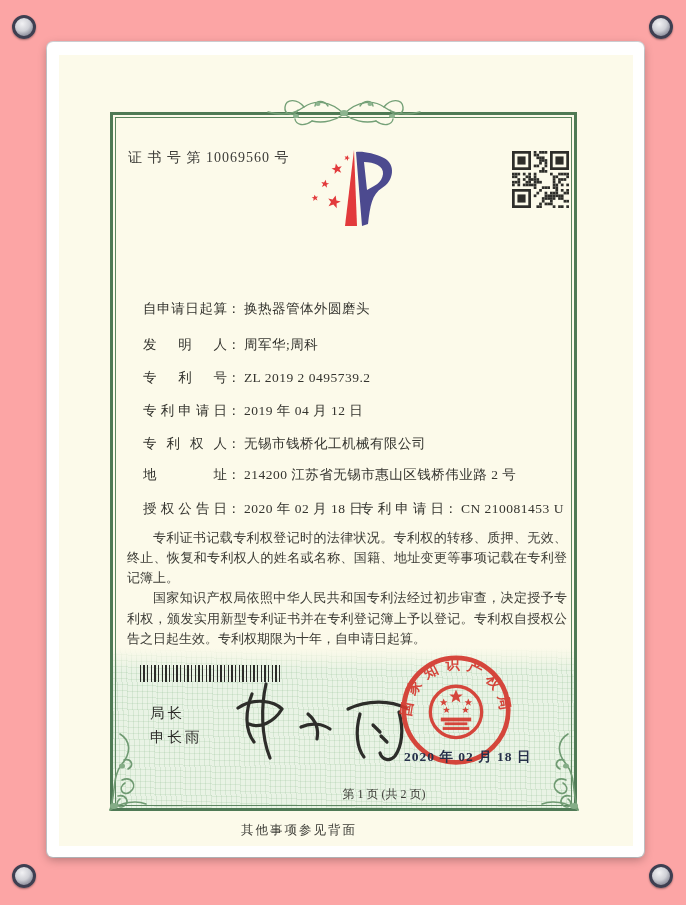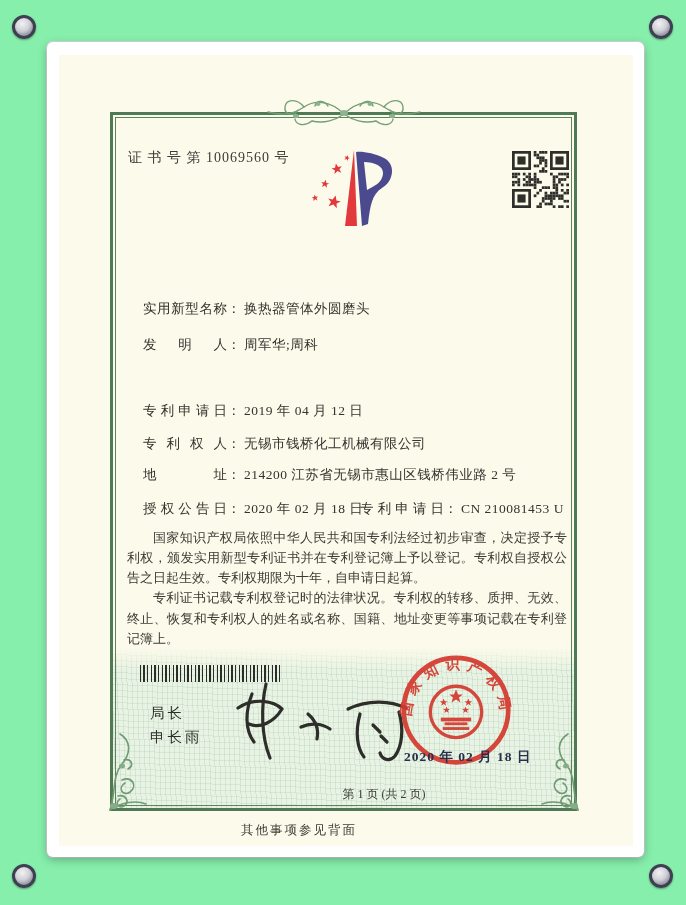--- a/index.html
+++ b/index.html
@@ -1,16 +1,16 @@
 <!DOCTYPE html>
 <html><head>
 <meta charset="utf-8">
 <style>
   html,body{margin:0;padding:0;background:#e9eaed;}
-  .stage{position:relative;width:686px;height:905px;background:#86efac;overflow:hidden;
+  .stage{position:relative;width:686px;height:905px;background:#fca5a5;overflow:hidden;
          font-family:"Liberation Serif","DejaVu Serif",serif;color:#33332f;}
   .rivet{position:absolute;width:24px;height:24px;border-radius:50%;
          background:radial-gradient(circle at 40% 32%,#f2f2f4 0%,#cfd0d6 45%,#9b9ca8 70%,#7e7f8c 100%);
          border:3px solid #3e3f51;box-sizing:border-box;box-shadow:0 1px 2px rgba(0,0,0,.35);}
   .page{position:absolute;left:47px;top:42px;width:597px;height:815px;background:#ffffff;
         border-radius:6px;box-shadow:0 3px 10px rgba(0,0,0,.28),0 0 0 1px #d9dade;}
   .paper{position:absolute;left:59px;top:55px;width:574px;height:791px;background:#fcfaea;}
   .greenband{position:absolute;left:111px;top:648px;width:466px;height:163px;
      background:
        linear-gradient(180deg,rgba(252,250,234,1) 0px,rgba(252,250,234,0) 22px),
@@ -251,26 +251,30 @@
         <rect x="37.800000000000004" y="0" width="18.900000000000002" height="18.900000000000002" fill="#2e2e2a"></rect>
         <rect x="40.5" y="2.7" width="13.5" height="13.5" fill="#fcfaea"></rect>
         <rect x="43.2" y="5.4" width="8.100000000000001" height="8.100000000000001" fill="#2e2e2a"></rect>
         <rect x="0" y="37.800000000000004" width="18.900000000000002" height="18.900000000000002" fill="#2e2e2a"></rect>
         <rect x="2.7" y="40.5" width="13.5" height="13.5" fill="#fcfaea"></rect>
         <rect x="5.4" y="43.2" width="8.100000000000001" height="8.100000000000001" fill="#2e2e2a"></rect>
       </svg></div>
 
 
   <div class="frow" style="top:300px">
-    <span class="flabel">实用新型名称</span><span>：</span>
+    <span class="flabel">自申请日起算</span><span>：</span>
     <span class="fvalue">换热器管体外圆磨头</span>
   </div>
   <div class="frow" style="top:336px">
     <span class="flabel">发明人</span><span>：</span>
     <span class="fvalue">周军华;周科</span>
+  </div>
+  <div class="frow" style="top:369px">
+    <span class="flabel">专利号</span><span>：</span>
+    <span class="fvalue">ZL 2019 2 0495739.2</span>
   </div>
   <div class="frow" style="top:402px">
     <span class="flabel">专利申请日</span><span>：</span>
     <span class="fvalue">2019 年 04 月 12 日</span>
   </div>
   <div class="frow" style="top:435px">
     <span class="flabel">专利权人</span><span>：</span>
     <span class="fvalue">无锡市钱桥化工机械有限公司</span>
   </div>
   <div class="frow" style="top:466px">
@@ -280,22 +284,22 @@
   <div class="frow" style="top:500px">
     <span class="flabel">授权公告日</span><span>：</span>
     <span class="fvalue">2020 年 02 月 18 日</span>
     <span class="pair2">
       <span class="flabel">专利申请日</span><span>：</span>
       <span class="fvalue">CN 210081453 U</span>
     </span>
   </div>
 
   <div class="paras">
+    <p>专利证书记载专利权登记时的法律状况。专利权的转移、质押、无效、终止、恢复和专利权人的姓名或名称、国籍、地址变更等事项记载在专利登记簿上。</p>
     <p>国家知识产权局依照中华人民共和国专利法经过初步审查，决定授予专利权，颁发实用新型专利证书并在专利登记簿上予以登记。专利权自授权公告之日起生效。专利权期限为十年，自申请日起算。</p>
-    <p>专利证书记载专利权登记时的法律状况。专利权的转移、质押、无效、终止、恢复和专利权人的姓名或名称、国籍、地址变更等事项记载在专利登记簿上。</p>
   </div>
 
   <div class="barcode"></div>
 
   <div class="director">局长</div>
   <div class="director-name">申长雨</div>
 
   <svg class="sig" width="205" height="88" viewBox="0 0 205 88">
     <g stroke="#2d2d2a" fill="none" stroke-width="3.2" stroke-linecap="round" stroke-linejoin="round">
       <path d="M30 16 C23 34 23 52 32 64"></path>

